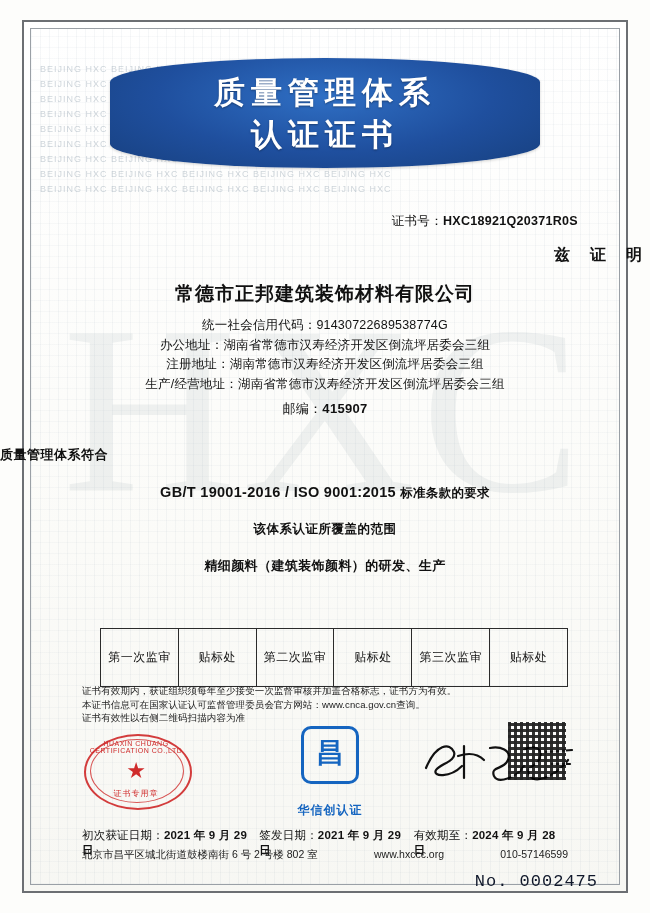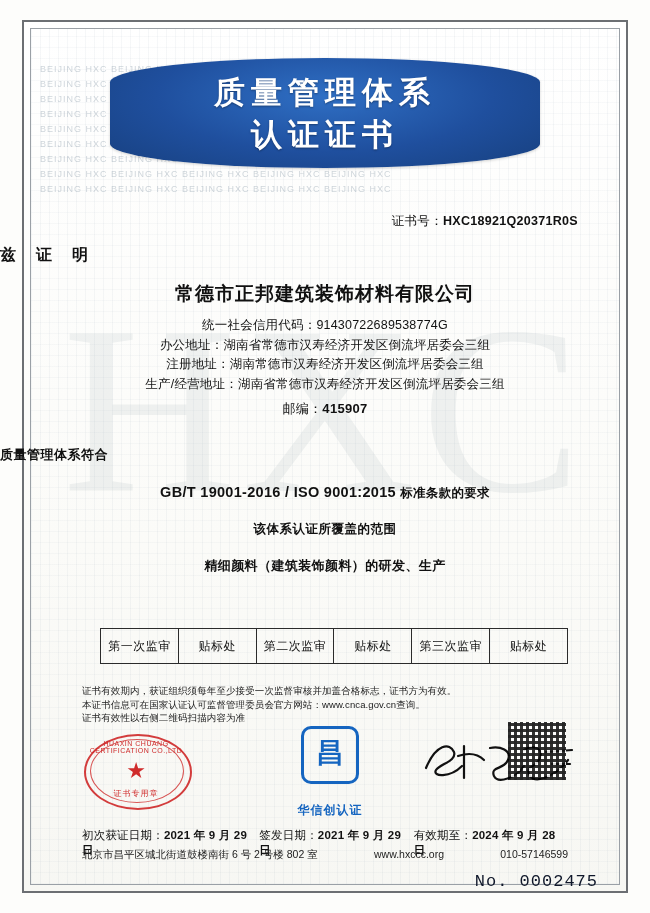--- a/index.html
+++ b/index.html
@@ -79,21 +79,21 @@
     text-shadow:0 1px 2px rgba(0,0,0,.35);
     line-height:38px;
   }
   .cert-no{
     position:absolute;right:72px;top:213px;
     font-size:12.5px;color:#111;letter-spacing:.3px;
   }
   .cert-no .label{font-size:12.5px;}
   .cert-no .value{font-weight:bold;font-family:"Liberation Sans",sans-serif;}
   .hereby{
-    position:absolute;left:0;right:0;top:245px;text-align:left;
+    position:absolute;left:0;right:0;top:245px;text-align:right;
     font-size:16px;font-weight:bold;letter-spacing:8px;
     font-family:"Liberation Serif","DejaVu Serif",serif;
   }
   .company{
     position:absolute;left:0;right:0;top:281px;text-align:center;
     font-size:19px;font-weight:bold;letter-spacing:1px;
     font-family:"Liberation Serif","DejaVu Serif",serif;
   }
   .info{
     position:absolute;left:60px;right:60px;top:316px;text-align:center;
@@ -116,21 +116,21 @@
   .scope-title{
     position:absolute;left:0;right:0;top:521px;text-align:center;
     font-size:12.5px;font-weight:bold;letter-spacing:.5px;
   }
   .scope-text{
     position:absolute;left:0;right:0;top:557px;text-align:center;
     font-size:13px;font-weight:bold;letter-spacing:.4px;
   }
   
   .surv{
-    position:absolute;left:100px;right:82px;top:628px;height:36px;
+    position:absolute;left:100px;right:82px;top:628px;height:59px;
     display:flex;
   }
   .surv .cell{
     flex:1;border:1px solid #2b2b2b;
     display:flex;align-items:center;justify-content:center;
     font-size:12px;letter-spacing:.5px;background:transparent;
   }
   .surv .cell + .cell{border-left:none;}
   
   .notes{

